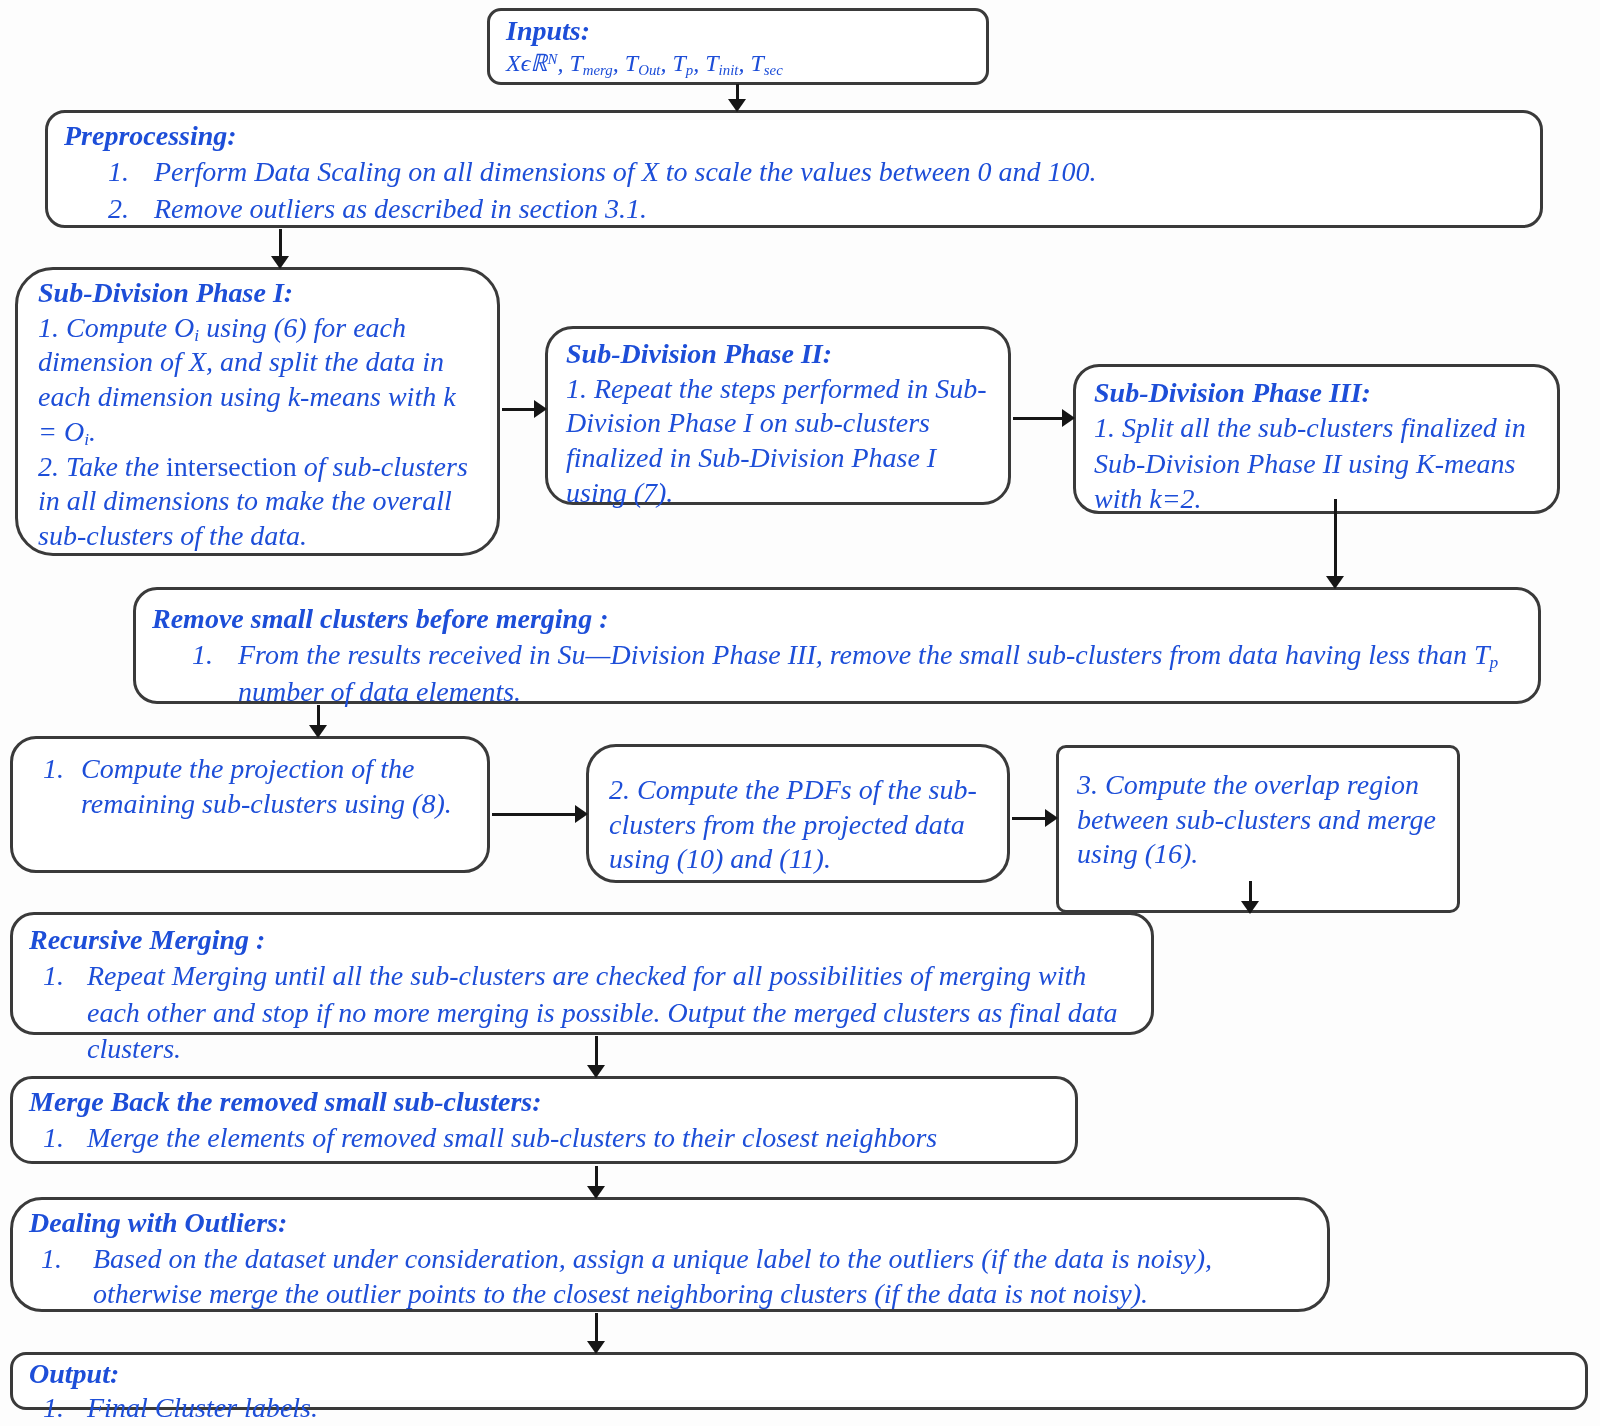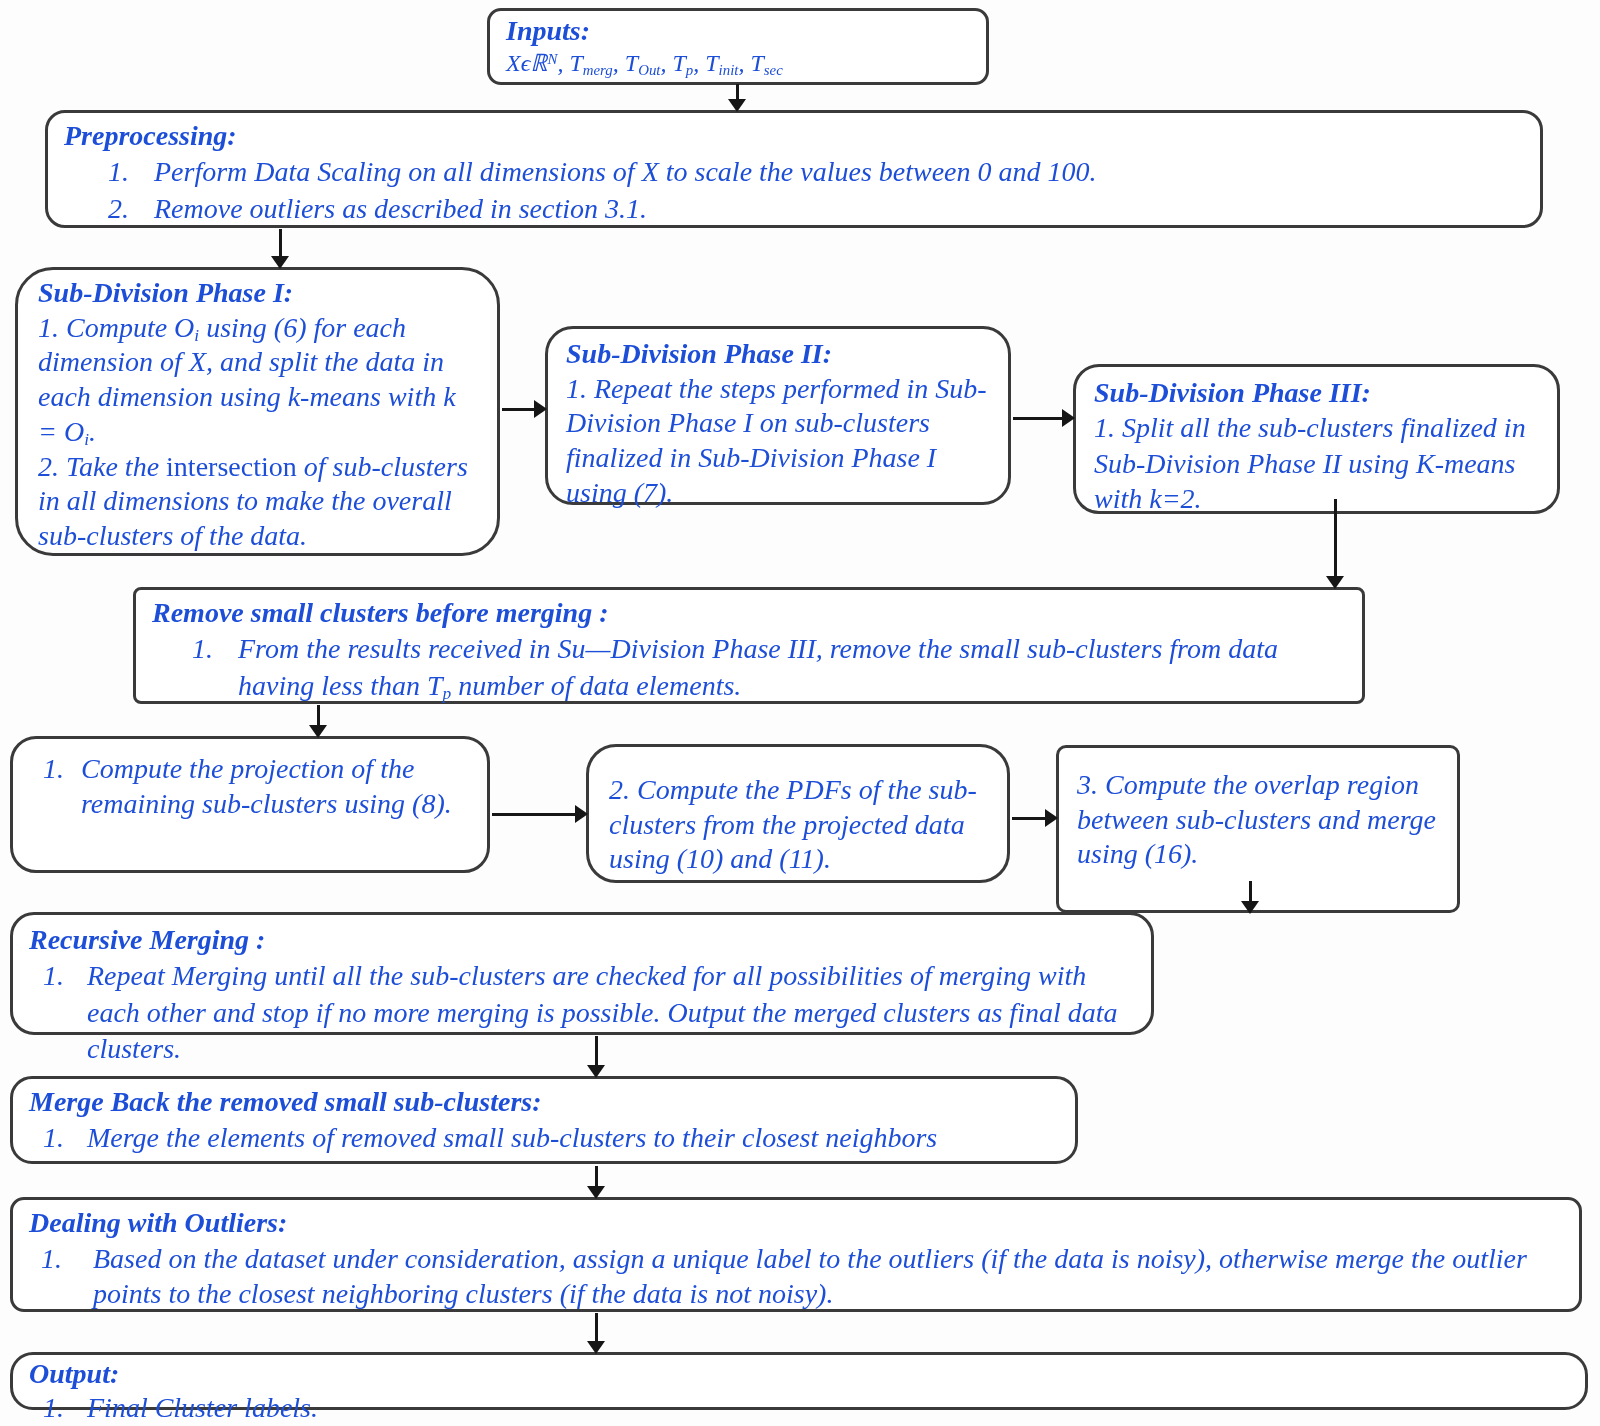--- a/index.html
+++ b/index.html
@@ -24,33 +24,33 @@
              border:9.5px solid transparent;border-right:none;border-left:13px solid #161616;}
 
   
   #b-inputs{left:487px;top:8px;width:502px;height:77px;border-radius:14px;padding:2px 16px;line-height:1.25;}
   #b-inputs .formula{font-size:24px;}
   #b-pre{left:45px;top:110px;width:1498px;height:118px;border-radius:20px;padding:5px 16px;}
   #b-pre .li{padding-left:44px;} #b-pre .num{width:46px;}
   #b-phase1{left:15px;top:267px;width:485px;height:289px;border-radius:38px;padding:6px 20px;line-height:1.24;}
   #b-phase2{left:545px;top:326px;width:466px;height:179px;border-radius:28px;padding:8px 18px;line-height:1.24;}
   #b-phase3{left:1073px;top:364px;width:487px;height:150px;border-radius:26px;padding:8px 18px;line-height:1.26;}
-  #b-remove{left:133px;top:587px;width:1232px;height:117px;border-radius:8px;padding:5px 16px;}
+  #b-remove{left:133px;top:587px;width:1408px;height:117px;border-radius:24px;padding:11px 16px;}
   #b-remove .li{padding-left:40px;} #b-remove .num{width:46px;}
   #b-merging{left:10px;top:736px;width:480px;height:137px;border-radius:26px;padding:12px 18px;line-height:1.26;}
   #b-merging .li{padding-left:12px;} #b-merging .num{width:38px;}
   #b-m2{left:586px;top:744px;width:424px;height:139px;border-radius:30px;padding:26px 20px 8px;line-height:1.24;}
   #b-m3{left:1056px;top:745px;width:404px;height:168px;border-radius:10px;padding:20px 18px 8px;line-height:1.24;}
   #b-recursive{left:10px;top:912px;width:1144px;height:123px;border-radius:24px;padding:7px 16px;}
   #b-recursive .li{padding-left:14px;} #b-recursive .num{width:44px;}
   #b-mergeback{left:10px;top:1076px;width:1068px;height:88px;border-radius:22px;padding:5px 16px;line-height:1.28;}
   #b-mergeback .li{padding-left:14px;} #b-mergeback .num{width:44px;}
-  #b-dealing{left:10px;top:1197px;width:1572px;height:115px;border-radius:14px;padding:5px 16px;line-height:1.27;}
+  #b-dealing{left:10px;top:1197px;width:1320px;height:115px;border-radius:32px;padding:5px 16px;line-height:1.27;}
   #b-dealing .li{padding-left:12px;} #b-dealing .num{width:52px;}
-  #b-output{left:10px;top:1352px;width:1578px;height:58px;border-radius:23px;padding:2px 16px;line-height:1.2;}
+  #b-output{left:10px;top:1352px;width:1578px;height:58px;border-radius:16px;padding:2px 16px;line-height:1.2;}
   #b-output .li{padding-left:14px;} #b-output .num{width:44px;}
 
   
   #a1{left:736px;top:84px;height:15px;}
   #a2{left:279px;top:229px;height:27px;}
   #a3{left:502px;top:408px;width:32px;}
   #a4{left:1013px;top:417px;width:49px;}
   #a5{left:1334px;top:499px;height:77px;}
   #a6{left:317px;top:705px;height:20px;}
   #a7{left:492px;top:813px;width:83px;}

